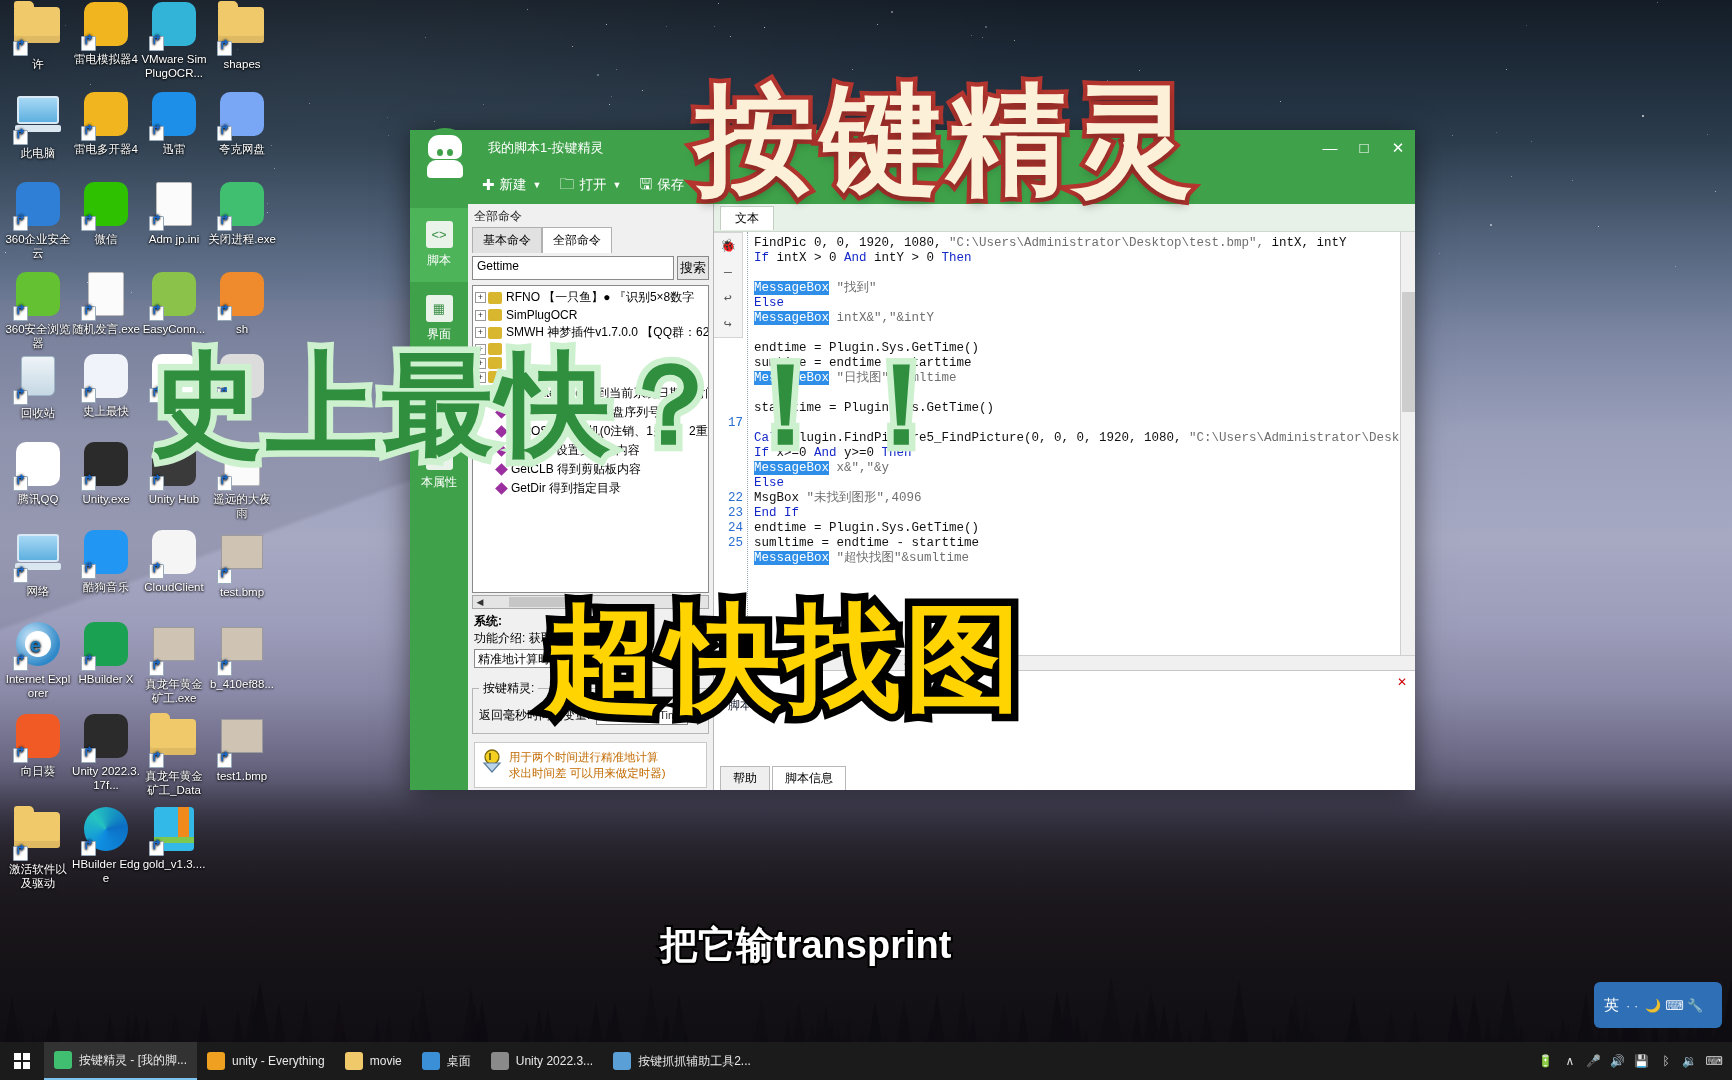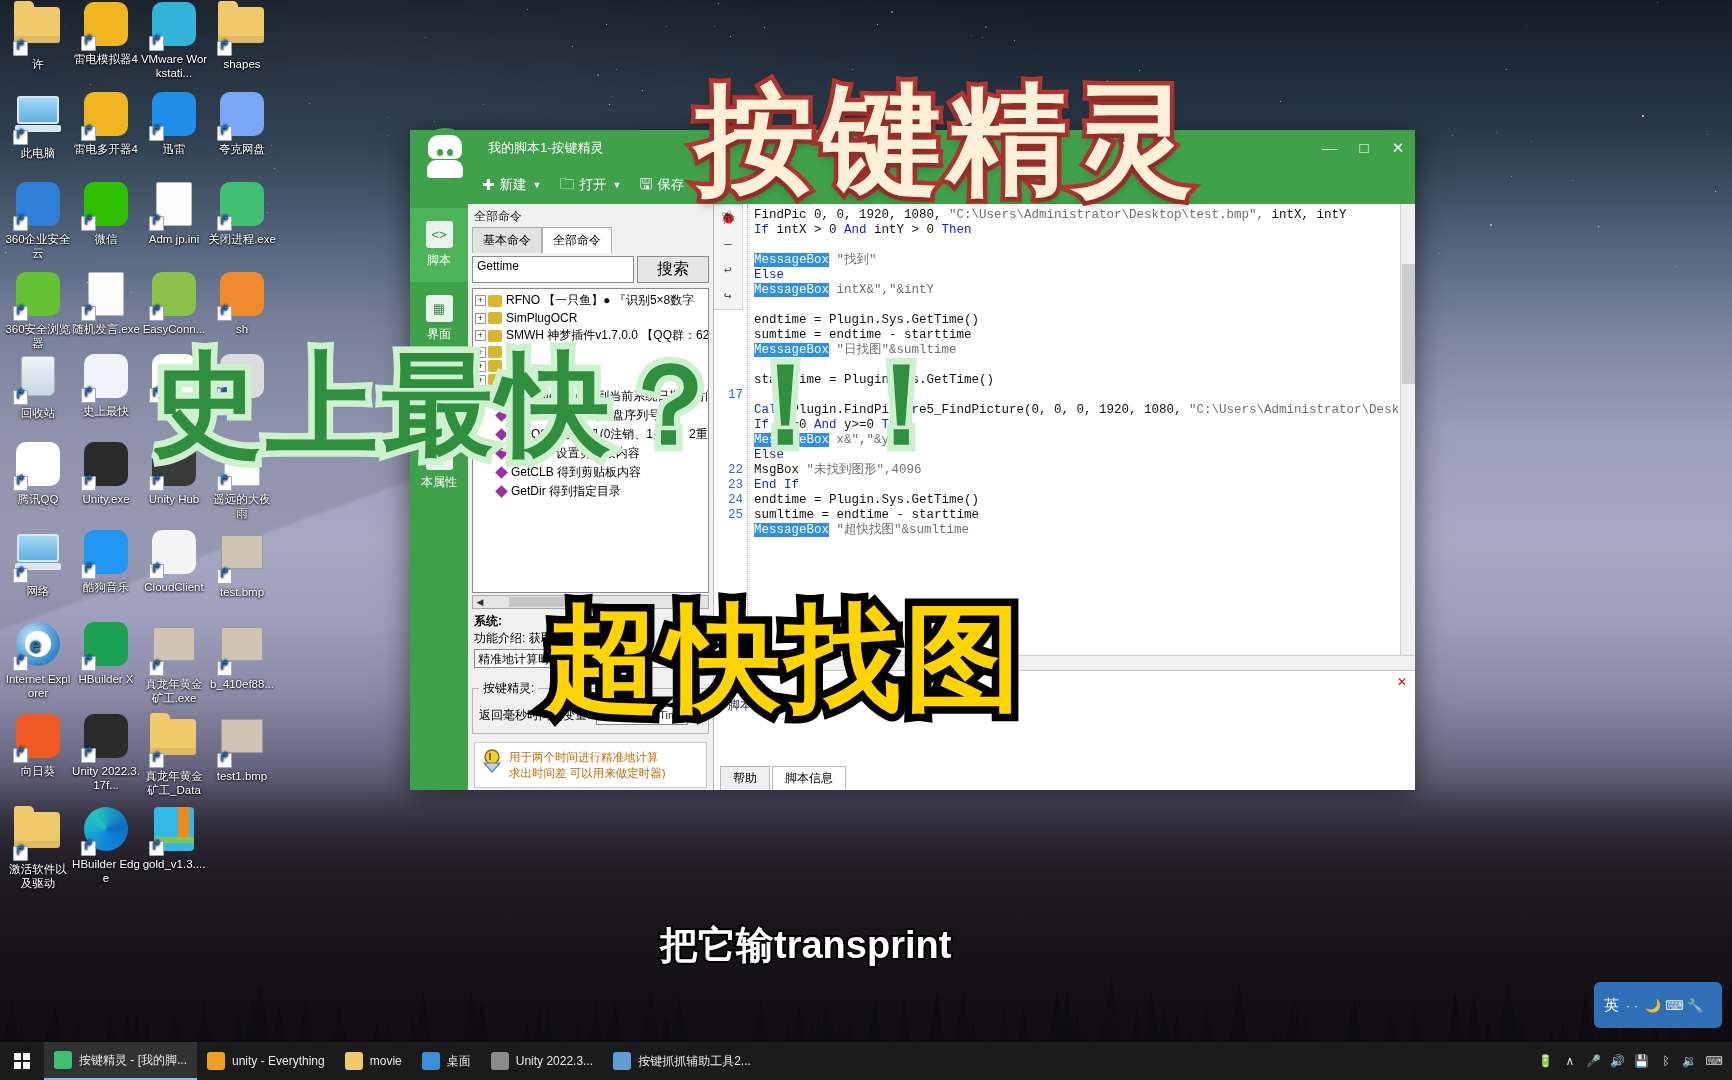--- a/index.html
+++ b/index.html
@@ -75,21 +75,21 @@
   .nvico{width:27px;height:27px;background:#e9f3ea;border-radius:3px;margin-bottom:4px;position:relative;color:#3b8f46;font-size:13px;display:flex;align-items:center;justify-content:center;}
 
   
   #cmdpanel{width:246px;background:#f0f0f0;border-right:1px solid #b9b9b9;display:flex;flex-direction:column;flex:0 0 auto;}
   #cmdhdr{font-size:12px;padding:4px 6px 2px;color:#222;}
   #cmdtabs{display:flex;padding-left:4px;font-size:12px;}
   #cmdtabs div{padding:4px 10px;border:1px solid #b0b0b0;border-bottom:none;background:#e1e1e1;cursor:pointer;}
   #cmdtabs div.on{background:#fff;}
   #searchrow{display:flex;padding:3px 4px;}
   #searchbox{flex:1;border:1px solid #8a8a8a;background:#fff;font-size:12px;padding:2px 4px;min-width:0;}
-  #searchbtn{margin-left:3px;font-size:16px;border:1px solid #8a8a8a;background:#e6e6e6;padding:2px 19px;cursor:pointer;}
+  #searchbtn{margin-left:3px;font-size:13px;border:1px solid #8a8a8a;background:#e6e6e6;padding:2px 2px;cursor:pointer;}
   #tree{flex:1;background:#fff;border:1px solid #8a8a8a;margin:2px 4px;overflow:hidden;font-size:12px;padding:2px 0;}
   .tnode{display:flex;align-items:center;padding:1px 2px;white-space:nowrap;overflow:hidden;}
   .tplus{width:11px;height:11px;border:1px solid #999;font-size:9px;line-height:9px;text-align:center;margin-right:2px;background:#fff;flex:0 0 auto;color:#333;}
   .tplug{width:14px;height:12px;margin-right:4px;background:#d8b62e;border-radius:2px;flex:0 0 auto;position:relative;}
   .tleaf{width:9px;height:9px;background:#9b2fa0;transform:rotate(45deg);margin:0 5px 0 22px;flex:0 0 auto;}
   #hscroll{height:14px;background:#e4e4e4;border:1px solid #a8a8a8;margin:0 4px;display:flex;align-items:center;}
   #hscroll .thumbh{width:60px;height:10px;background:#c6c6c6;margin-left:22px;}
   #hscroll .ar{width:14px;text-align:center;font-size:9px;color:#333;}
   #desc{background:#f0f0f0;padding:4px 6px;font-size:12px;line-height:17px;}
   #descin{border:1px solid #8a8a8a;background:#fff;font-size:12px;padding:1px 3px;margin-top:2px;height:19px;overflow:hidden;}
@@ -417,21 +417,21 @@
         <div class="sq" style="background:#f0b51f"></div>
         <div class="shortcut"></div>
       </div>
       <span class="lbl">雷电模拟器4</span>
     </div>
     <div class="dicon" style="left: 140px; top: 0px;">
       <div class="gfx">
         <div class="sq" style="background:#31b4d8"></div>
         <div class="shortcut"></div>
       </div>
-      <span class="lbl">VMware Workstati...</span>
+      <span class="lbl">VMware SimPlugOCR...</span>
     </div>
     <div class="dicon" style="left: 208px; top: 0px;">
       <div class="gfx">
         <div class="folder"></div>
         <div class="shortcut"></div>
       </div>
       <span class="lbl">shapes</span>
     </div>
     <div class="dicon" style="left: 4px; top: 90px;">
       <div class="gfx">
@@ -846,20 +846,23 @@
           </svg>
         </div>
         <div>
           <div>用于两个时间进行精准地计算</div>
           <div>求出时间差 可以用来做定时器)</div>
         </div>
       </div>
     </div>
 
     <div id="editor">
+      <div id="edtabbar">
+        <div class="t">文本</div>
+      </div>
       <div id="code">
         <div id="gutter">
             <div class="gl">4</div>
             <div class="gl">5</div>
             <div class="gl">6</div>
             <div class="gl">7</div>
             <div class="gl">8</div>
             <div class="gl">9</div>
             <div class="gl">10</div>
             <div class="gl"></div>

